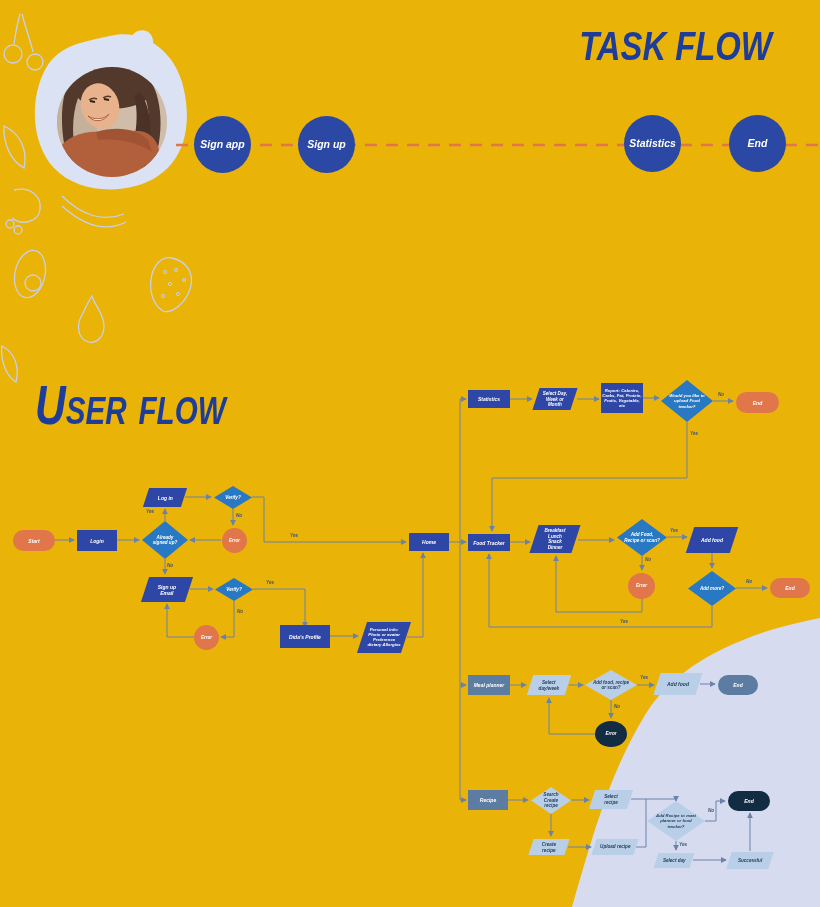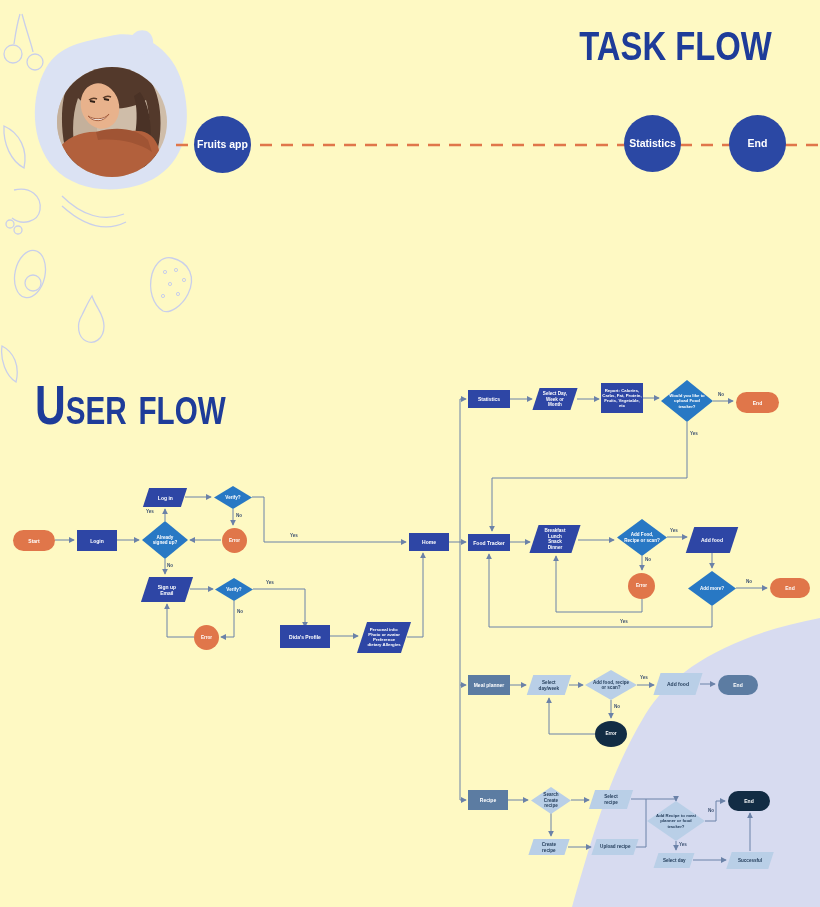--- a/index.html
+++ b/index.html
@@ -1,17 +1,17 @@
 <!DOCTYPE html>
 <html><head>
 <meta charset="utf-8">
 <style>
   html,body{margin:0;padding:0;}
-  .canvas{position:relative;width:820px;height:907px;background:#fef9c3;overflow:hidden;
-          font-family:"Liberation Sans",sans-serif;}
+  .canvas{position:relative;width:820px;height:907px;background:#eab308;overflow:hidden;
+          font-family:"Liberation Sans",sans-serif;font-style:italic;}
   svg{display:block;}
   .abs{position:absolute;}
 
   
   .task-title{position:absolute;top:24px;right:48px;font-size:40px;font-weight:800;
               color:#1e3c99;letter-spacing:0px;transform:scaleX(0.82);transform-origin:right top;}
   .user-title{position:absolute;top:372px;left:35px;font-size:56px;font-weight:700;
               font-variant:small-caps;color:#1e3c99;transform:scaleX(0.76);transform-origin:left top;}
 
   
@@ -90,21 +90,24 @@
     </g>
   </svg>
 
   <div class="task-title">TASK FLOW</div>
 
   <svg class="abs" style="left:0;top:0;" width="820" height="200" viewBox="0 0 820 200">
     <line x1="176" y1="145" x2="820" y2="145" stroke="#e0764a" stroke-width="2.6" stroke-dasharray="12 9"></line>
   </svg>
 
   <div class="step" style="left:194px;top:116px;">
-      <span>Fruits app</span>
+      <span>Sign app</span>
+    </div>
+  <div class="step" style="left:298px;top:116px;">
+      <span>Sign up</span>
     </div>
   <div class="step" style="left:624px;top:115px;">
       <span>Statistics</span>
     </div>
   <div class="step" style="left:729px;top:115px;">
       <span>End</span>
     </div>
 
   <div class="user-title">User flow</div>
 

